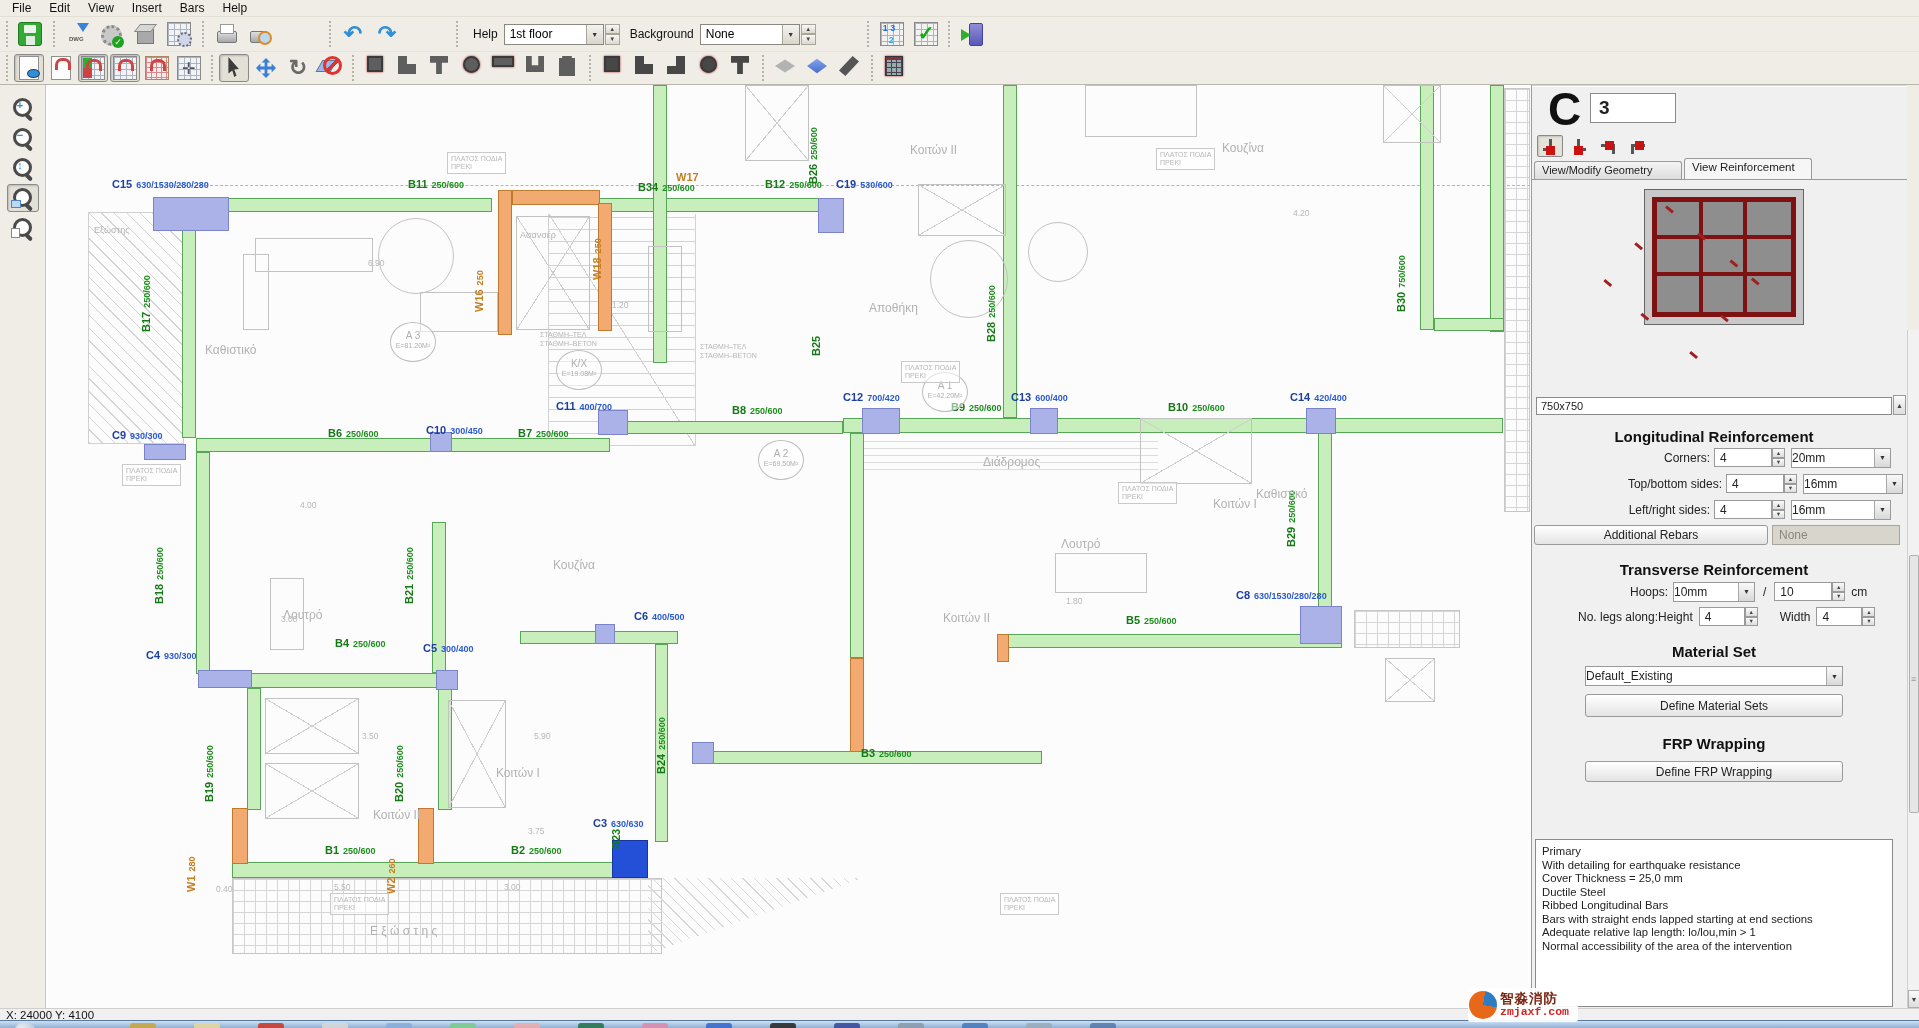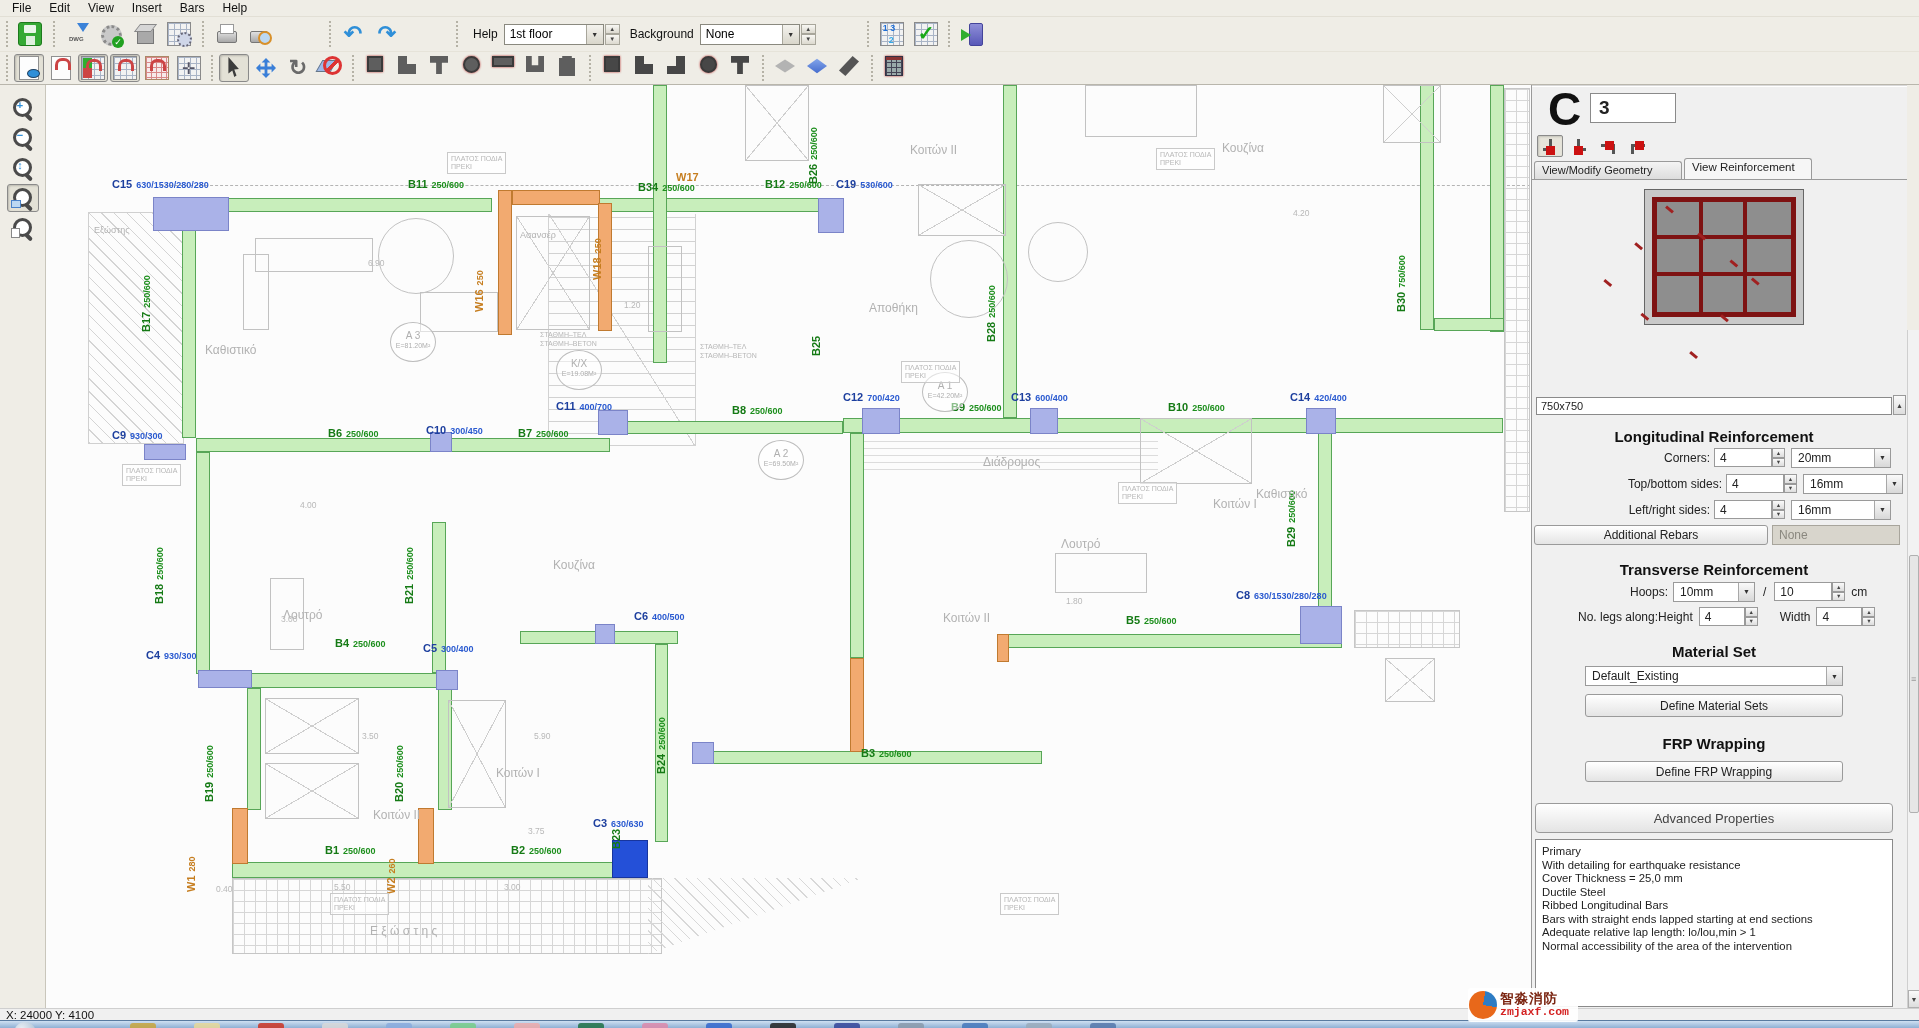--- a/index.html
+++ b/index.html
@@ -128,21 +128,21 @@
   #section .hbar{position:absolute;left:0;right:0;height:4px;background:#7e1212}
   #section .tick{position:absolute;left:8px;top:6px;width:9px;height:3px;background:#a02020;transform:rotate(40deg);box-shadow:42px 0 #a02020,84px 0 #a02020,112px 0 #a02020,0 48px #a02020,112px 48px #a02020,0 96px #a02020,50px 98px #a02020,112px 96px #a02020}
   #sizefield{position:absolute;left:4px;top:312px;width:356px;height:18px;background:#fff;border:1px solid #8a8a8a;font-size:11px;padding:2px 4px;color:#222}
   #sizeup{position:absolute;left:361px;top:310px;width:13px;height:20px;background:linear-gradient(#fafafa,#ddd);border:1px solid #9a9a9a;font-size:7px;text-align:center;line-height:19px;color:#444}
   .phead{position:absolute;left:0;width:364px;text-align:center;font-size:15px;font-weight:bold;color:#111}
   .prow{position:absolute;height:21px;display:flex;align-items:center}
   .plab{font-size:12px;color:#222;white-space:nowrap}
   .numbox{background:#fff;border:1px solid #9a9a9a;height:19px;font-size:12px;padding:2px 5px;color:#222}
   .spn{width:13px;height:19px;display:inline-flex;flex-direction:column;vertical-align:top}
   .spn i{flex:1;font-style:normal;font-size:5.5px;display:flex;align-items:center;justify-content:center;background:linear-gradient(#fafafa,#ddd);border:1px solid #9a9a9a;color:#444}
-  .ddl{height:20px;background:#fff;border:1px solid #9a9a9a;display:inline-flex;align-items:center;justify-content:space-between;font-size:12px;padding-left:6px;color:#222}
+  .ddl{height:20px;background:#fff;border:1px solid #9a9a9a;display:inline-flex;align-items:center;justify-content:space-between;font-size:12px;padding-left:0;color:#222}
   .ddl .da{width:16px;height:100%;background:linear-gradient(#fafafa,#d8d8d8);border-left:1px solid #a8a8a8;font-size:7px;display:flex;align-items:center;justify-content:center;color:#333}
   .pbtn{position:absolute;background:linear-gradient(#ffffff,#e4e4e4);border:1px solid #9a9a9a;border-radius:3px;font-size:12px;color:#222;text-align:center;display:flex;align-items:center;justify-content:center}
   .disfield{position:absolute;background:#d8d5cc;border:1px solid #a8a59c;font-size:12px;color:#8a887f;padding:2px 6px}
   #advbox{position:absolute;left:3px;top:754px;width:358px;height:168px;background:#fff;border:1px solid #8a8a8a;font-size:11.3px;color:#222;padding:5px 6px;line-height:13.5px}
   
   #vscroll{position:absolute;right:0;top:330px;width:12px;bottom:20px;background:#f2f2f2;border-left:1px solid #cfcfcf;z-index:26}
   #vthumb{position:absolute;left:1px;top:225px;width:10px;height:258px;background:#e6e6e6;border:1px solid #b0b0b0;border-radius:2px}
   #vthumb::after{content:"≡";position:absolute;left:1px;top:118px;color:#999;font-size:9px}
   #vdown{position:absolute;left:0;bottom:0;width:12px;height:18px;background:linear-gradient(#fafafa,#ddd);border:1px solid #b0b0b0;font-size:7px;text-align:center;line-height:17px;color:#444}
   
@@ -558,21 +558,21 @@
     <div class="dim" style="left: 1247px; top: 123px;">4.20</div>
     <div class="dim" style="left: 488px; top: 646px;">5.90</div>
     <div class="dim" style="left: 316px; top: 646px;">3.50</div>
     <div class="dim" style="left: 235px; top: 529px;">3.00</div>
     <div class="dim" style="left: 1020px; top: 511px;">1.80</div>
     <div class="dim" style="left: 482px; top: 741px;">3.75</div>
     <div class="dim" style="left: 288px; top: 797px;">5.50</div>
     <div class="dim" style="left: 458px; top: 797px;">3.00</div>
     <div class="dim" style="left: 170px; top: 799px;">0.40</div>
     <div class="dim" style="left: 254px; top: 415px;">4.00</div>
-    <div class="dim" style="left: 578px; top: 215px;">1.20</div>
+    <div class="dim" style="left: 566px; top: 215px;">1.20</div>
   </div>
 
 <div id="panel">
   <div class="hr" style="top:0"></div>
   <div id="bigC">C</div>
   <div id="cnum">3</div>
 
   <div class="cor pressed" style="left:5px;top:50px">
     <i style="left:11px;top:3px;width:3px;height:12px"></i>
       <i style="left:5px;top:12px;width:12px;height:3px"></i>
@@ -688,21 +688,20 @@
   <div class="phead" style="top:558px">Material Set</div>
   <span class="ddl" style="position:absolute;left:53px;top:581px;width:258px">
       <span>Default_Existing</span>
       <span class="da">▼</span>
     </span>
   <div class="pbtn" style="left:53px;top:609px;width:258px;height:23px">Define Material Sets</div>
 
   <div class="phead" style="top:650px">FRP Wrapping</div>
   <div class="pbtn" style="left:53px;top:676px;width:258px;height:21px">Define FRP Wrapping</div>
 
-  <div class="pbtn" style="left:3px;top:718px;width:358px;height:30px;font-size:13px;color:#444;border-radius:4px">Advanced Properties</div>
   <div id="advbox">
       <div>Primary</div>
       <div>With detailing for earthquake resistance</div>
       <div>Cover Thickness = 25,0 mm</div>
       <div>Ductile Steel</div>
       <div>Ribbed Longitudinal Bars</div>
       <div>Bars with straight ends lapped starting at end sections</div>
       <div>Adequate relative lap length: lo/lou,min &gt; 1</div>
       <div>Normal accessibility of the area of the intervention</div>
     </div>

